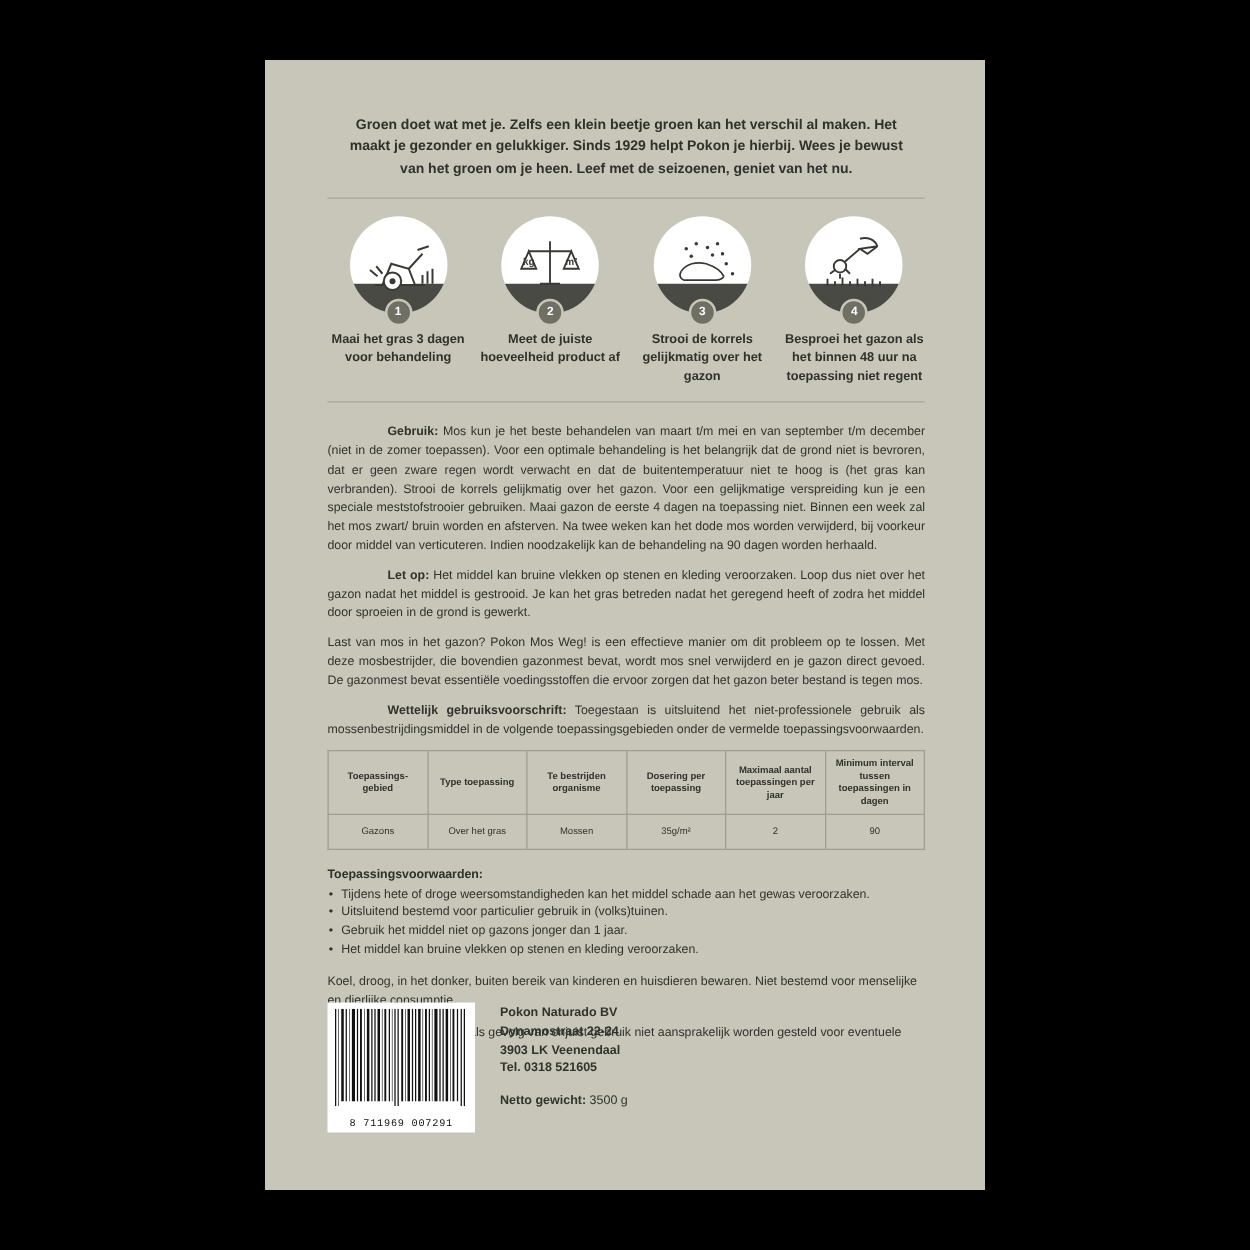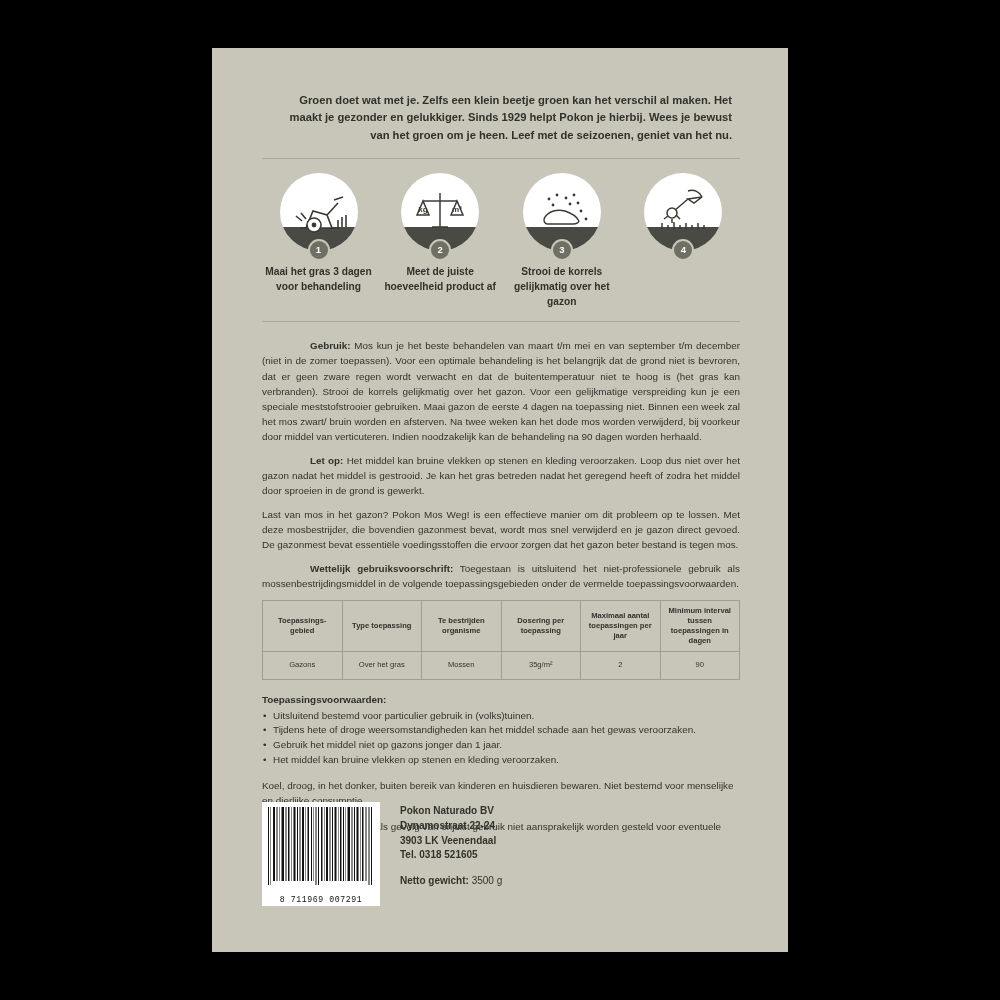--- a/index.html
+++ b/index.html
@@ -27,21 +27,21 @@
     left: 50px;
     top: 44px;
     width: 478px;
   }
 
   
   .intro {
     font-size: 11.2px;
     line-height: 1.55;
     font-weight: bold;
-    text-align: right;
+    text-align: center;
     color: #31312c;
     padding: 0 8px;
   }
 
   .divider {
     height: 1px;
     background: #a9a89a;
     margin: 14px 0 0 0;
   }
 
@@ -296,20 +296,21 @@
               <path d="M44 18 C50 16 56 19 58 24"></path>
               <path d="M58 24 L50 30 L44 26 Z" fill="#ffffff"></path>
               <path d="M44 26 L30 38"></path>
               <circle cx="28" cy="40" r="5" fill="#ffffff"></circle>
               <path d="M32 42 L36 46 M28 46 L28 50 M24 43 L20 46"></path>
               <path d="M18 56 L18 50 M24 56 L24 52 M30 56 L30 49 M36 56 L36 52 M42 56 L42 50 M48 56 L48 52 M54 56 L54 50 M60 56 L60 52"></path>
             </g>
           </svg>
         </div>
         <div class="badge">4</div>
+        <div class="step-label">Besproei het gazon als het binnen 48 uur na toepassing niet regent</div>
       </div>
 
     </div>
 
     <div class="divider" style="margin-top:12px;"></div>
 
     <div class="body-text">
       <p><span class="lbl">Gebruik:</span><span> Mos kun je het beste behandelen van maart t/m mei en van september t/m december (niet in de zomer toepassen). Voor een optimale behandeling is het belangrijk dat de grond niet is bevroren, dat er geen zware regen wordt verwacht en dat de buitentemperatuur niet te hoog is (het gras kan verbranden). Strooi de korrels gelijkmatig over het gazon. Voor een gelijkmatige verspreiding kun je een speciale meststofstrooier gebruiken. Maai gazon de eerste 4 dagen na toepassing niet. Binnen een week zal het mos zwart/ bruin worden en afsterven. Na twee weken kan het dode mos worden verwijderd, bij voorkeur door middel van verticuteren. Indien noodzakelijk kan de behandeling na 90 dagen worden herhaald.</span></p>
       <p><span class="lbl">Let op:</span><span> Het middel kan bruine vlekken op stenen en kleding veroorzaken. Loop dus niet over het gazon nadat het middel is gestrooid. Je kan het gras betreden nadat het geregend heeft of zodra het middel door sproeien in de grond is gewerkt.</span></p>
       <p>Last van mos in het gazon? Pokon Mos Weg! is een effectieve manier om dit probleem op te lossen. Met deze mosbestrijder, die bovendien gazonmest bevat, wordt mos snel verwijderd en je gazon direct gevoed. De gazonmest bevat essentiële voedingsstoffen die ervoor zorgen dat het gazon beter bestand is tegen mos.</p>
@@ -334,22 +335,22 @@
           <td>Mossen</td>
           <td>35g/m²</td>
           <td>2</td>
           <td>90</td>
         </tr>
       </tbody>
     </table>
 
     <div class="cond-title">Toepassingsvoorwaarden:</div>
     <ul class="cond">
+      <li>Tijdens hete of droge weersomstandigheden kan het middel schade aan het gewas veroorzaken.</li>
       <li>Uitsluitend bestemd voor particulier gebruik in (volks)tuinen.</li>
-      <li>Tijdens hete of droge weersomstandigheden kan het middel schade aan het gewas veroorzaken.</li>
       <li>Gebruik het middel niet op gazons jonger dan 1 jaar.</li>
       <li>Het middel kan bruine vlekken op stenen en kleding veroorzaken.</li>
     </ul>
 
     <div class="note">Koel, droog, in het donker, buiten bereik van kinderen en huisdieren bewaren. Niet bestemd voor menselijke en dierlijke consumptie.</div>
     <div class="note">Pokon Naturado B.V. kan als gevolg van onjuist gebruik niet aansprakelijk worden gesteld voor eventuele schade.</div>
 
   </div>
 
   <div class="footer">

